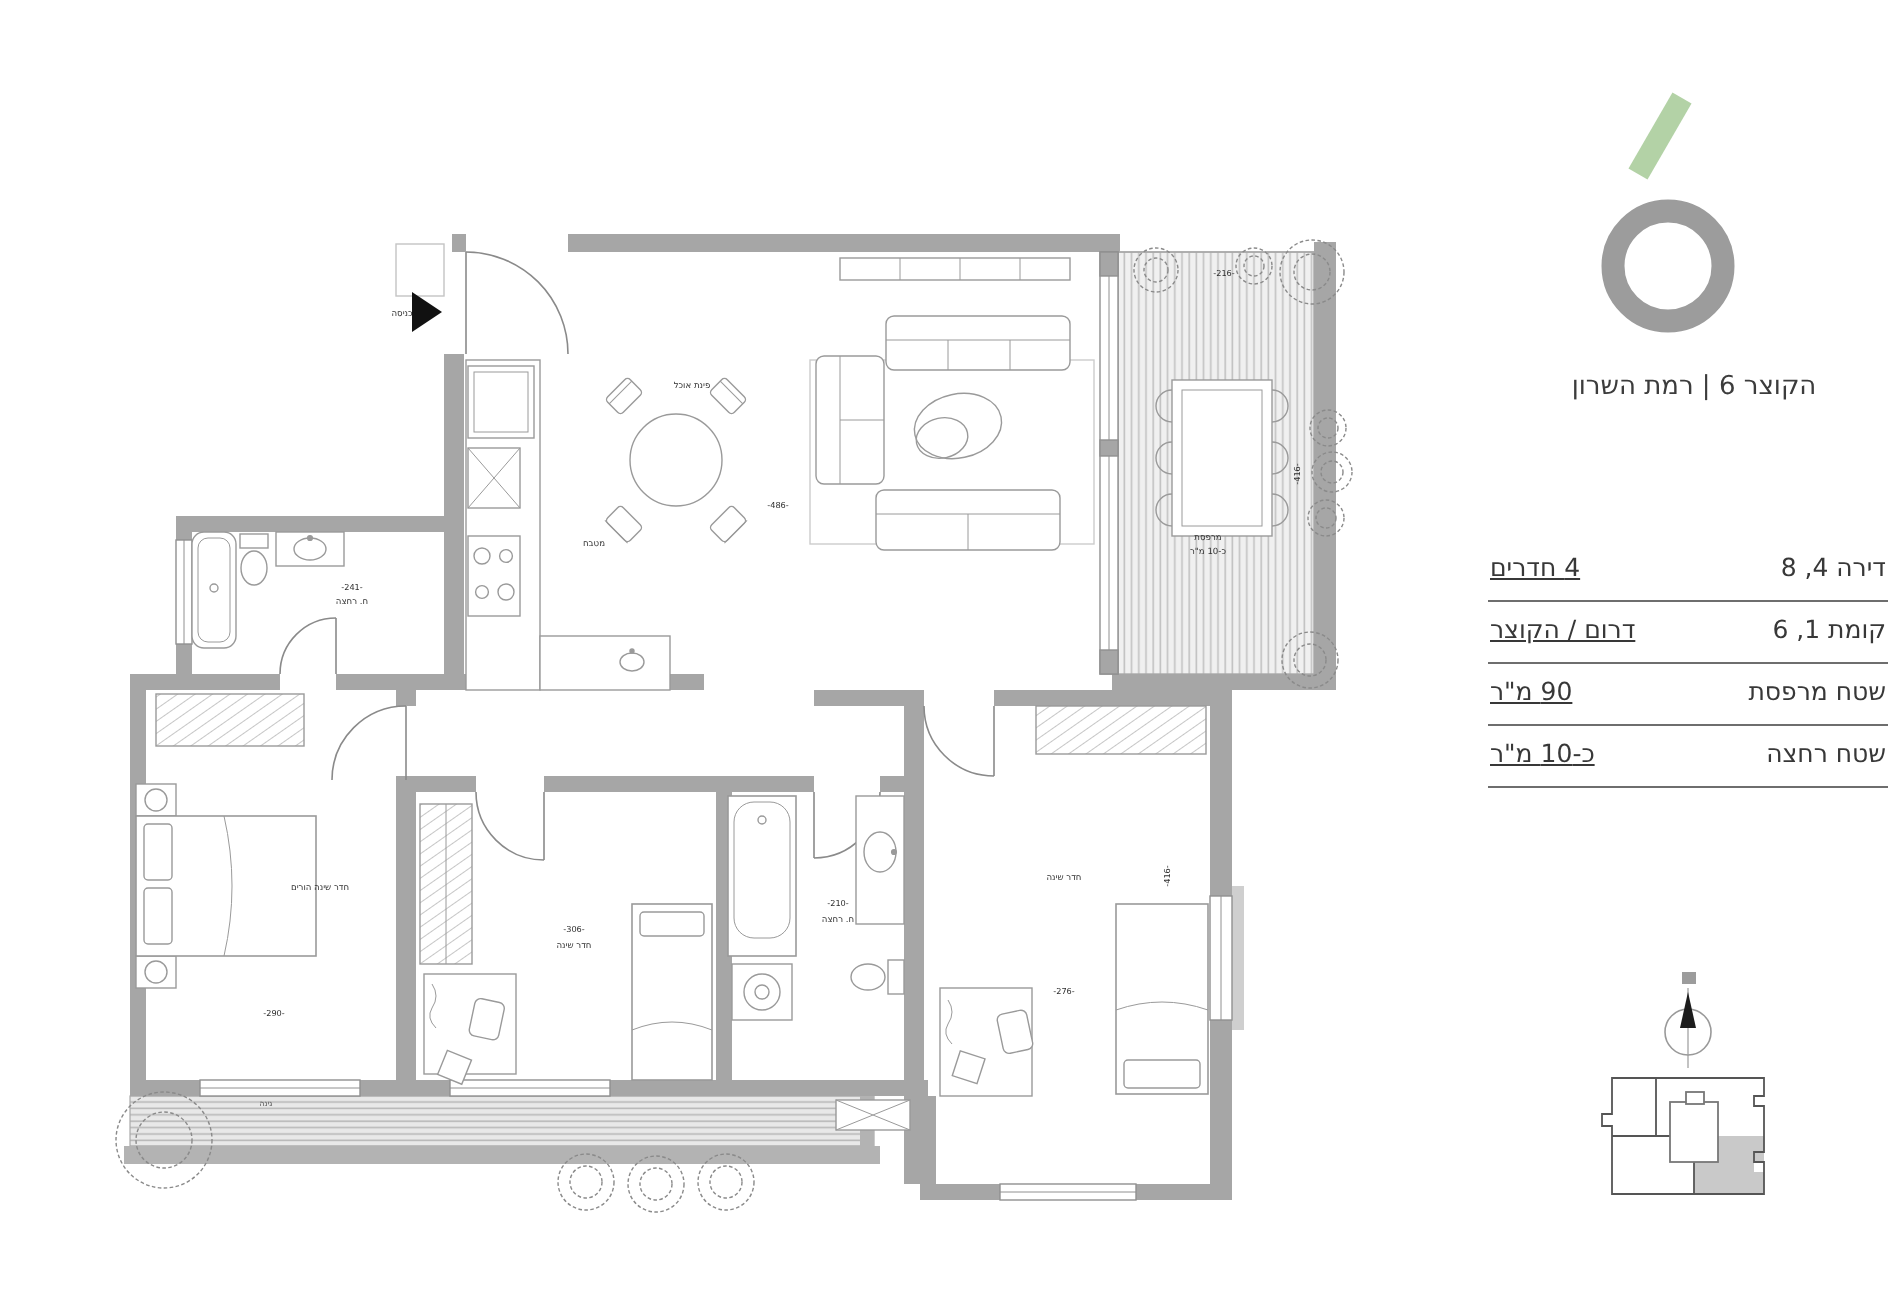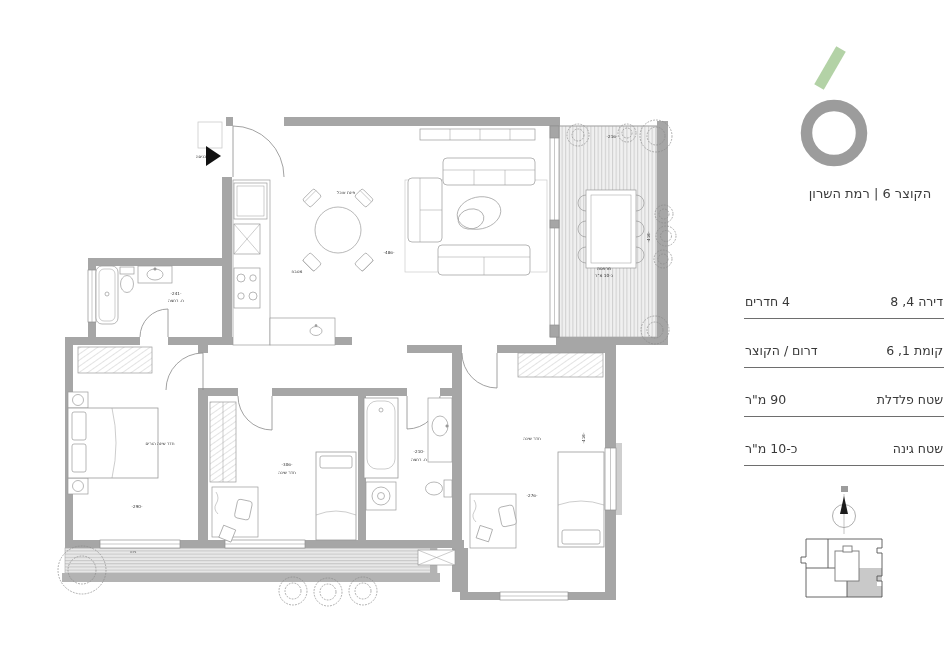--- a/index.html
+++ b/index.html
@@ -4,28 +4,28 @@
 <style>
   html,body{margin:0;padding:0;background:#fff;}
   body{width:950px;height:650px;position:relative;overflow:hidden;
        font-family:"DejaVu Sans","Liberation Sans",sans-serif;color:#383838;}
   .sheet{position:absolute;inset:0;background:#ffffff;}
   svg{position:absolute;left:0;top:0;}
   svg text{font-family:"DejaVu Sans","Liberation Sans",sans-serif;}
   .lbl{font-size:4.3px;fill:#2f2f2f;text-anchor:middle;direction:rtl;}
   .dim{font-size:4.1px;fill:#2f2f2f;text-anchor:middle;}
   .glbl{font-size:3.8px;fill:#555;text-anchor:middle;direction:rtl;}
-  .address{position:absolute;top:186px;left:804px;width:132px;text-align:center;
+  .address{position:absolute;top:186px;left:781px;width:132px;text-align:center;
            font-size:13px;color:#3c3c3c;}
   .specs{position:absolute;top:270px;left:744px;width:200px;}
   .spec-row{display:flex;justify-content:space-between;align-items:baseline;
             padding:6px 1px 8px 1px;border-bottom:1px solid #6e6e6e;
             font-size:12.5px;line-height:16px;color:#383838;}
-  .spec-label{white-space:nowrap;margin-top:18px;}
-  .spec-value{white-space:nowrap;}
+  .spec-label{white-space:nowrap;}
+  .spec-value{white-space:nowrap;text-decoration:underline;}
 </style>
 </head>
 <body>
 
 <div class="sheet">
 
 <svg width="950" height="650" viewBox="0 0 950 650">
   <defs>
     <pattern id="hatch" width="5" height="5" patternUnits="userSpaceOnUse" patternTransform="rotate(55)">
       <line x1="0" y1="0" x2="0" y2="5" stroke="#a0a0a0" stroke-width="0.6"></line>
@@ -342,22 +342,22 @@
 <div class="specs" dir="rtl">
   <div class="spec-row">
     <span class="spec-label">דירה 4‏, 8</span>
     <span class="spec-value">4 חדרים</span>
   </div>
   <div class="spec-row">
     <span class="spec-label">קומת 1‏, 6</span>
     <span class="spec-value">דרום / הקוצר</span>
   </div>
   <div class="spec-row">
-    <span class="spec-label">שטח פלדלת</span>
+    <span class="spec-label">שטח מרפסת</span>
     <span class="spec-value">90 מ"ר</span>
   </div>
   <div class="spec-row">
-    <span class="spec-label">שטח גינה</span>
+    <span class="spec-label">שטח רחצה</span>
     <span class="spec-value">כ-10 מ"ר</span>
   </div>
 </div>
 
 </div>
 
 </body></html>

